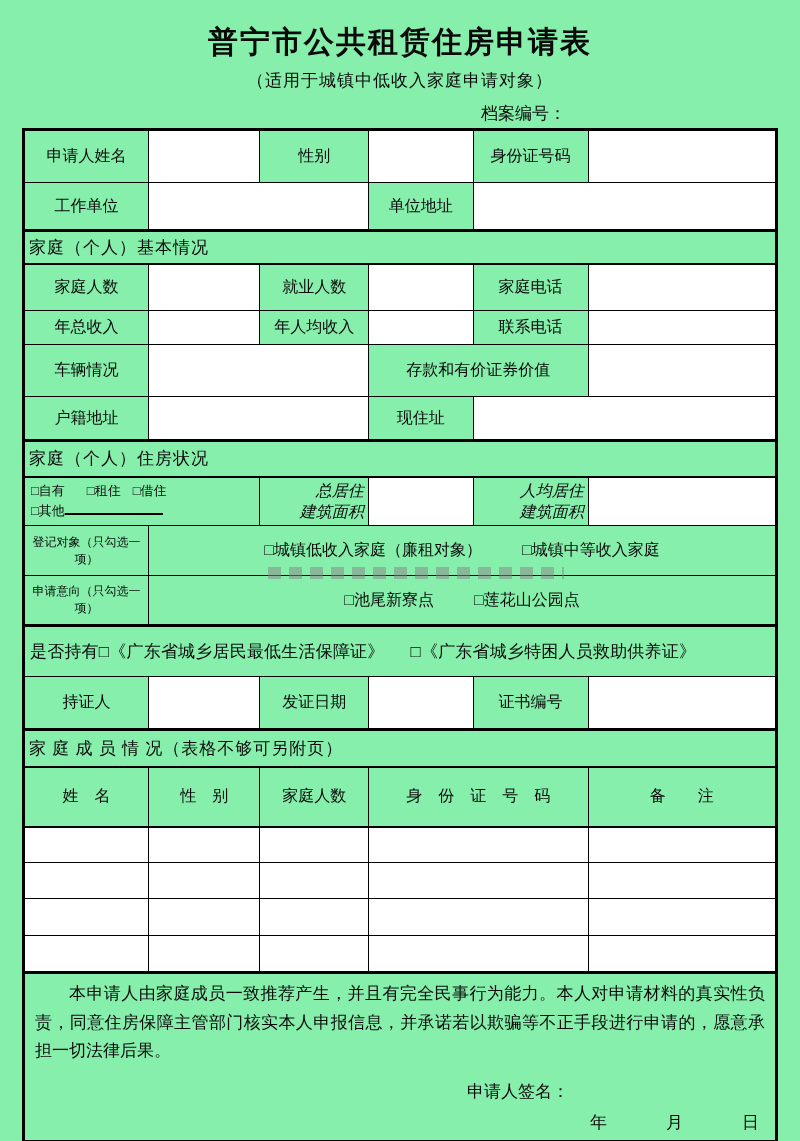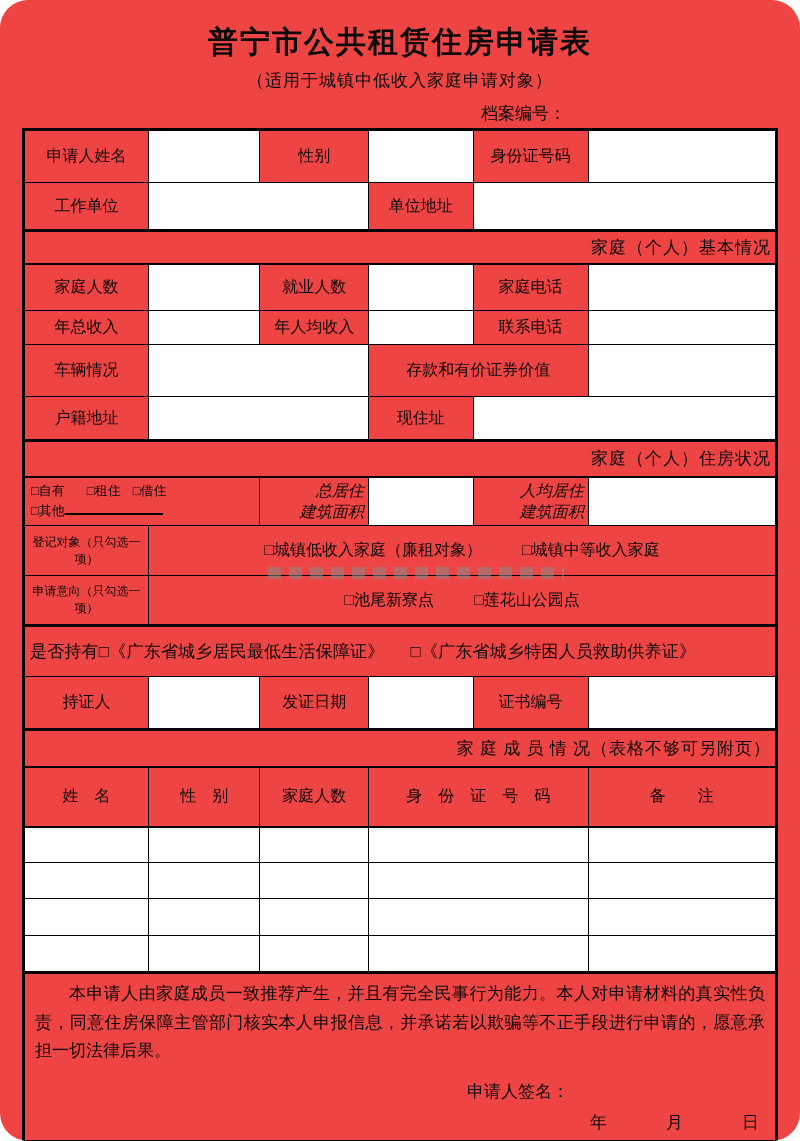--- a/index.html
+++ b/index.html
@@ -1,29 +1,29 @@
 <!DOCTYPE html>
 <html><head>
 <meta charset="utf-8">
 <style>
   html,body{margin:0;padding:0;background:#fff;}
   body{width:800px;height:1141px;font-family:"Liberation Serif","DejaVu Serif",serif;color:#0a0a0a;}
-  .page{position:relative;width:800px;height:1141px;background:#ef4444;overflow:hidden;border-radius:28px;}
+  .page{position:relative;width:800px;height:1141px;background:#86efac;overflow:hidden;}
 
   .doc-header{text-align:center;padding-top:22px;}
   .title{font-size:30px;font-weight:bold;letter-spacing:2px;margin:0;line-height:1.3;}
   .subtitle{font-size:17px;margin-top:8px;letter-spacing:1px;}
   .file-no{font-size:17px;text-align:left;padding-left:481px;margin-top:10px;margin-bottom:3px;}
   .file-no .blank{display:inline-block;width:170px;height:1em;}
 
   table.form{border-collapse:collapse;table-layout:fixed;width:756px;margin:0 22px;border:3px solid #000;}
   td{border:1px solid #000;font-size:16px;padding:2px 4px;vertical-align:middle;overflow:hidden;}
   td.lbl{text-align:center;}
   td.fill{background:#fff;}
-  tr.sec td{border-top:3px solid #000;border-bottom:2px solid #000;text-align:right;font-size:17px;letter-spacing:1px;}
+  tr.sec td{border-top:3px solid #000;border-bottom:2px solid #000;text-align:left;font-size:17px;letter-spacing:1px;}
   tr.thicktop td{border-top:3px solid #000;}
   tr.memhead td{border-bottom:2px solid #000;text-align:center;}
   .area-label{white-space:pre-line;text-align:right;line-height:1.35;font-style:italic;}
   .opts{text-align:center;}
   .opt{display:inline-block;}
   .gap40{margin-right:40px;}
   .gap22{margin-right:22px;}
   .gap12{margin-right:12px;}
   .cbrow{line-height:1.55;padding-left:6px;font-size:13px;}
   .other-line{display:inline-block;width:98px;border-bottom:2px solid #000;height:0.95em;vertical-align:baseline;}

